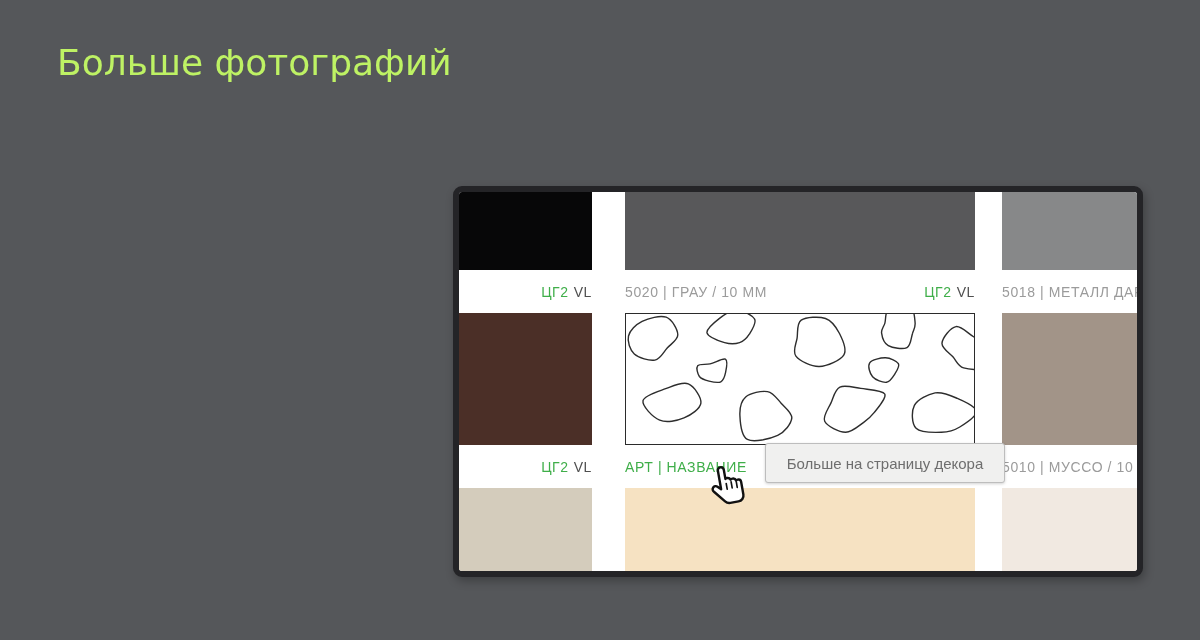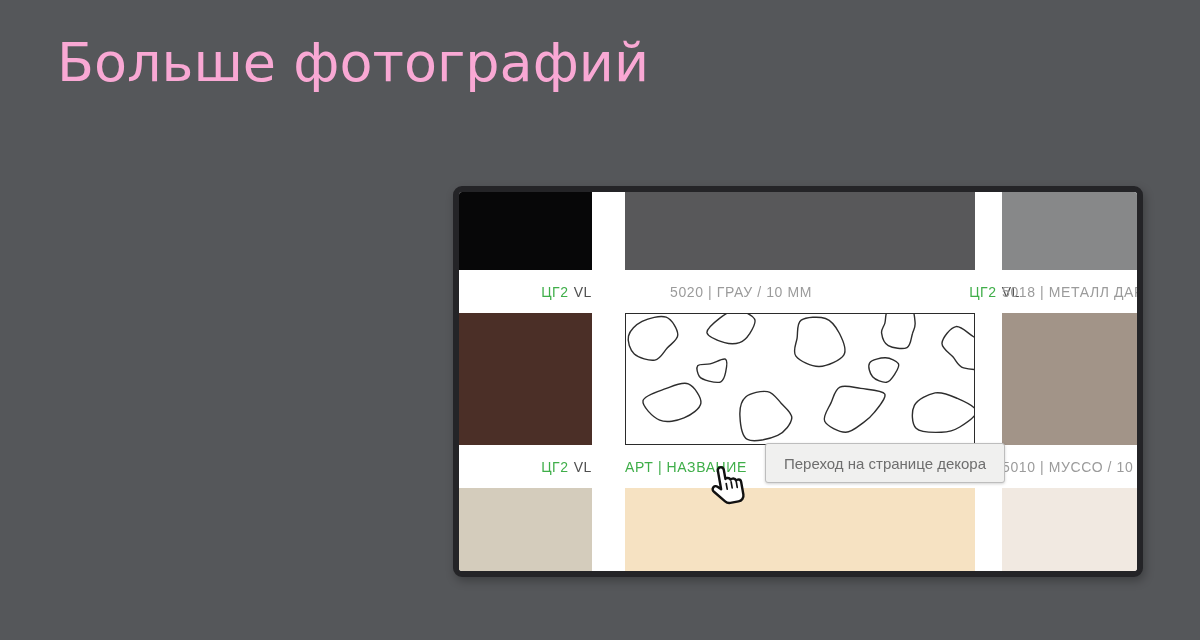--- a/index.html
+++ b/index.html
@@ -7,22 +7,22 @@
     --label-gray:#9b9b9b;
     --code-dark:#4f4f4f;
     --frame:#242427;
   }
   *{margin:0;padding:0;box-sizing:border-box;}
   html,body{width:1200px;height:640px;}
   body{font-family:"Liberation Sans",sans-serif;overflow:hidden;}
   .stage{position:relative;width:1200px;height:640px;background:#55575a;overflow:hidden;}
 
   
-  .title{position:absolute;left:57px;top:30px;color:#f9a8d4;font-family:"DejaVu Sans",sans-serif;
-         font-size:54px;line-height:65px;font-weight:400;}
+  .title{position:absolute;left:57px;top:30px;color:#bef264;font-family:"DejaVu Sans",sans-serif;
+         font-size:36px;line-height:65px;font-weight:400;}
   .title span{display:block;}
 
   
   .panel{position:absolute;left:453px;top:186px;width:690px;height:391px;
          background:#ffffff;border:6px solid var(--frame);border-radius:9px;
          overflow:hidden;box-shadow:2px 4px 10px rgba(0,0,0,.28);}
   .panel .inner{position:absolute;inset:0;}
 
   .sw{position:absolute;}
   .sw.r1c1{left:0;top:0;width:133px;height:78px;}
@@ -37,21 +37,21 @@
   
   .lrow{position:absolute;height:43px;display:flex;align-items:center;
         font-size:14px;letter-spacing:.6px;color:var(--label-gray);
         text-transform:uppercase;white-space:nowrap;}
   .lrow .name{color:var(--label-gray);cursor:pointer;}
   .lrow .name.hovered{color:var(--green);}
   .lrow .code{cursor:pointer;}
   .lrow .code .g{font-weight:400;color:var(--green);}
   .lrow .code .d{font-weight:400;color:var(--code-dark);margin-left:5px;}
   .lr1c1{left:0;top:78px;width:133px;justify-content:flex-end;}
-  .lr1c2{left:166px;top:78px;width:350px;justify-content:space-between;margin-left:45px;}
+  .lr1c2{left:166px;top:78px;width:350px;justify-content:space-between;}
   .lr1c3{left:543px;top:78px;width:170px;justify-content:flex-start;}
   .lr2c1{left:0;top:253px;width:133px;justify-content:flex-end;}
   .lr2c2{left:166px;top:253px;width:350px;justify-content:flex-start;}
   .lr2c3{left:543px;top:253px;width:170px;justify-content:flex-start;}
 
   
   .pattern-card{position:absolute;left:166px;top:121px;width:350px;height:132px;
                 background:#fff;border:1px solid #2b2b2b;}
   .pattern-card svg{display:block;width:100%;height:100%;}
 
@@ -120,21 +120,21 @@
         <span class="name hovered">АРТ | НАЗВАНИЕ</span>
       </div>
       <div class="lrow lr2c3">
         <span class="name">5010 | МУССО / 10 ММ</span>
       </div>
 
       <div class="sw r3c1" style="background-color: rgb(212, 204, 188);"></div>
       <div class="sw r3c2" style="background-color: rgb(246, 226, 194);"></div>
       <div class="sw r3c3" style="background-color: rgb(241, 233, 225);"></div>
 
-      <div class="tooltip">Переход на странице декора</div>
+      <div class="tooltip">Больше на страницу декора</div>
 
       <svg class="cursor" viewBox="0 0 24 28" xmlns="http://www.w3.org/2000/svg">
         <path d="M9 1.5 C7.9 1.5 7 2.4 7 3.5 L7 16 L4.9 13.9 C4.1 13.1 2.8 13.1 2 13.9 C1.2 14.7 1.2 16 2 16.8 L8.2 24.4 C9 25.4 10.2 26 11.5 26 L17 26 C19.2 26 21 24.2 21 22 L21 13.5 C21 12.4 20.1 11.6 19 11.6 C18.5 11.6 18.1 11.7 17.8 12 C17.6 11 16.7 10.3 15.7 10.3 C15.2 10.3 14.7 10.5 14.3 10.8 C14 9.9 13.2 9.3 12.2 9.3 C11.8 9.3 11.3 9.4 11 9.7 L11 3.5 C11 2.4 10.1 1.5 9 1.5 Z" fill="#ffffff" stroke="#111111" stroke-width="1.6" stroke-linejoin="round"></path>
         <path d="M11 12.8 V16.6 M14.4 12.2 V16.4 M17.8 12.8 V16.6" fill="none" stroke="#111111" stroke-width="1.1" stroke-linecap="round"></path>
       </svg>
 
     </div>
   </div>
 </div>
 

